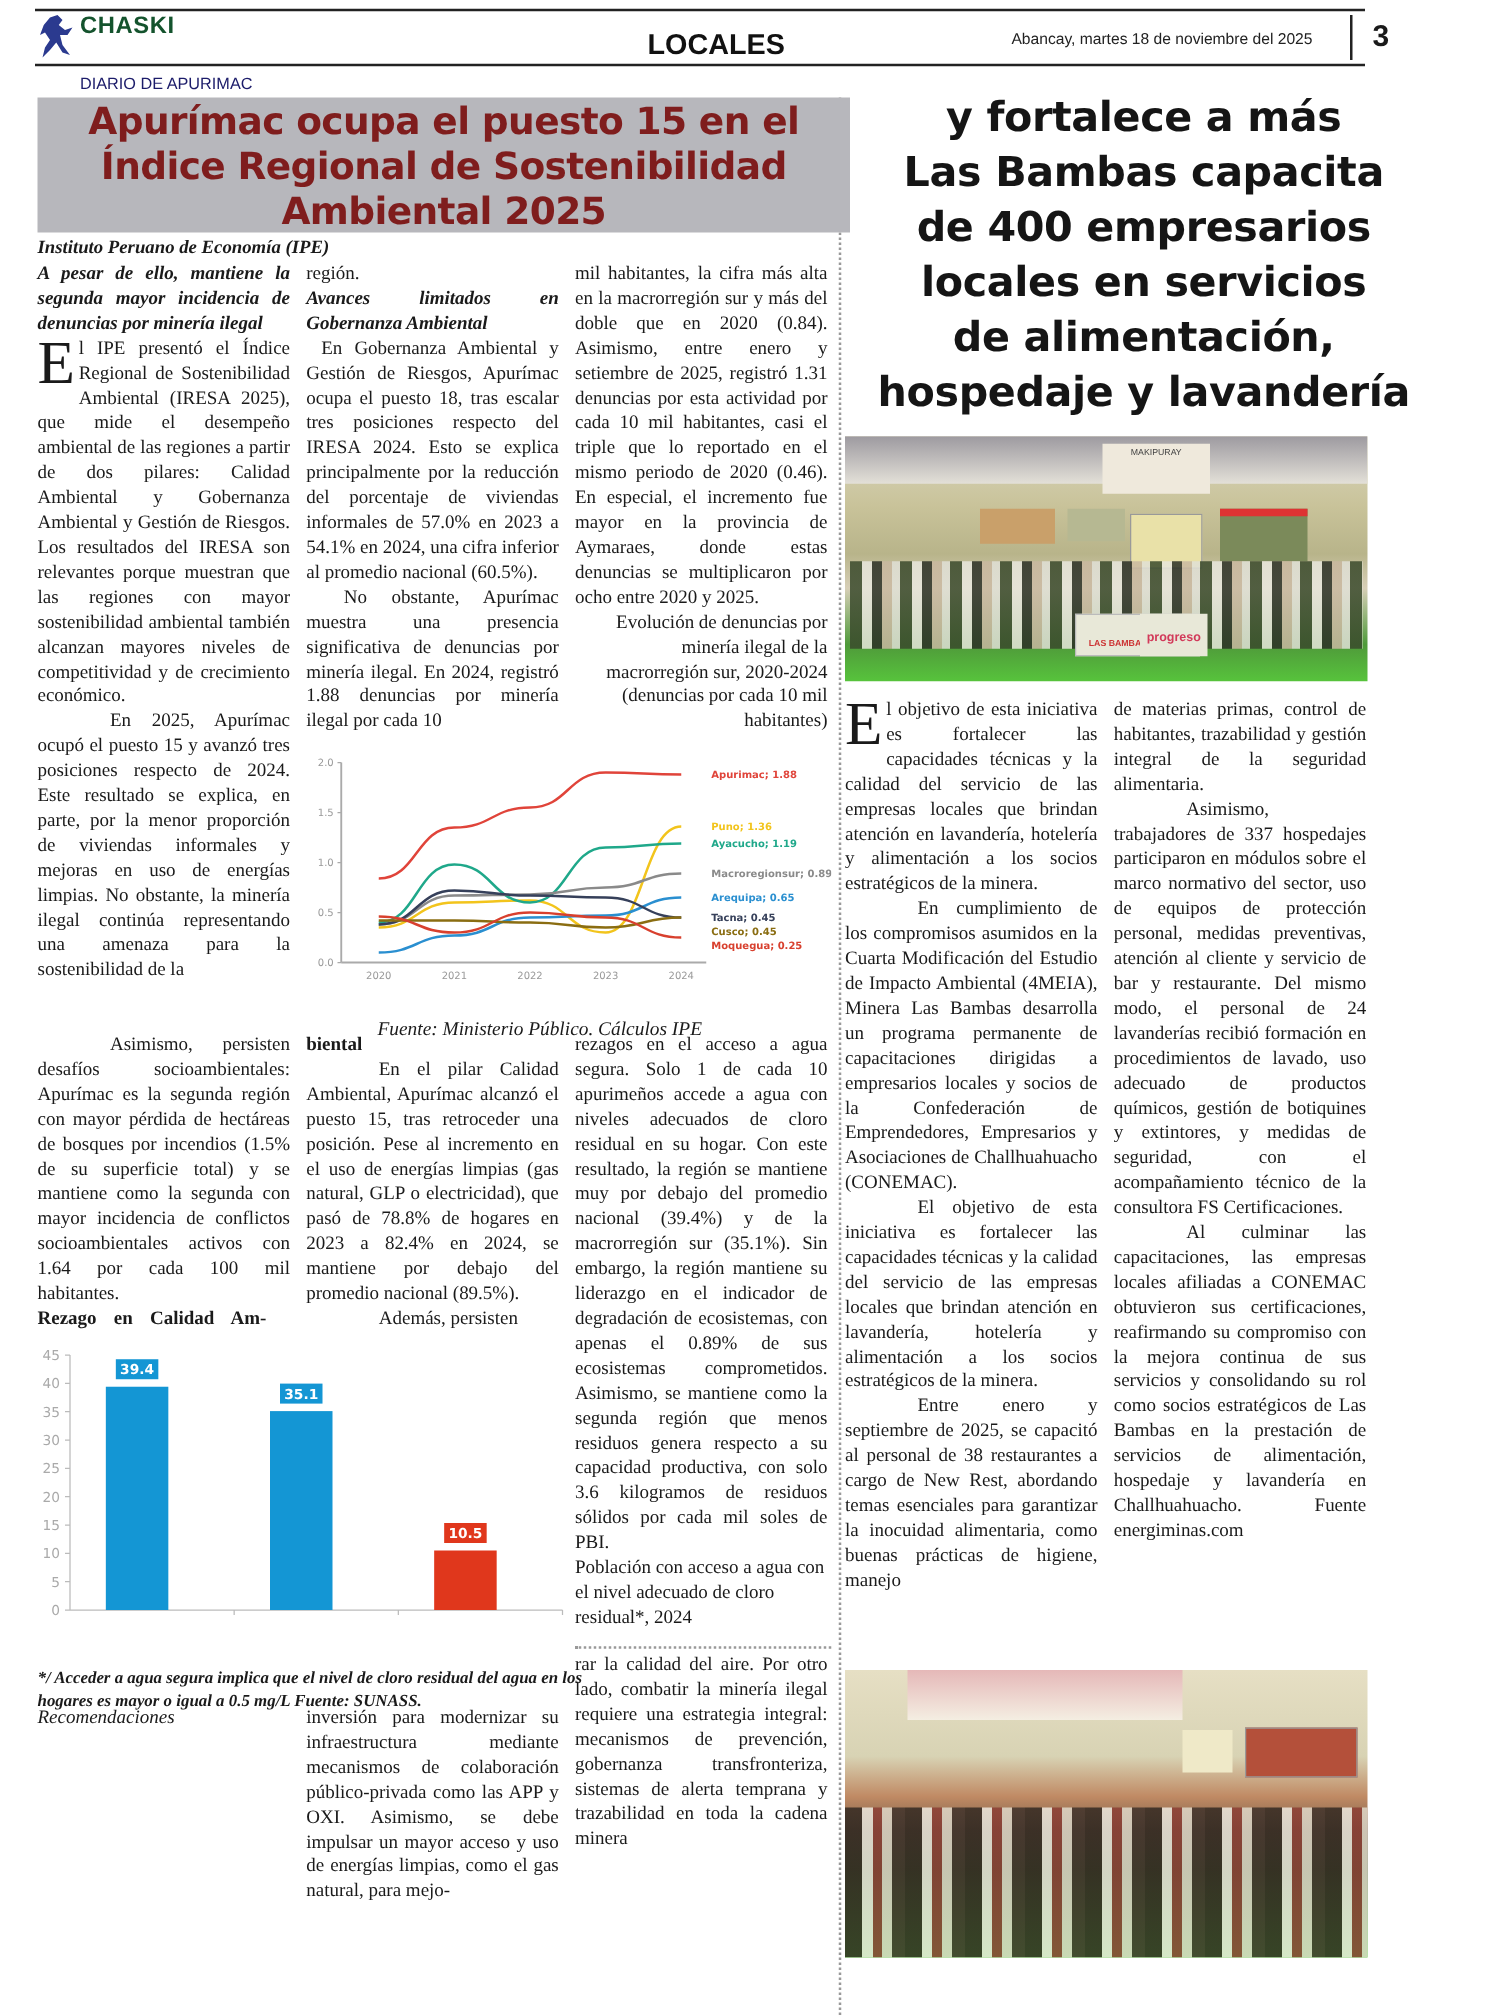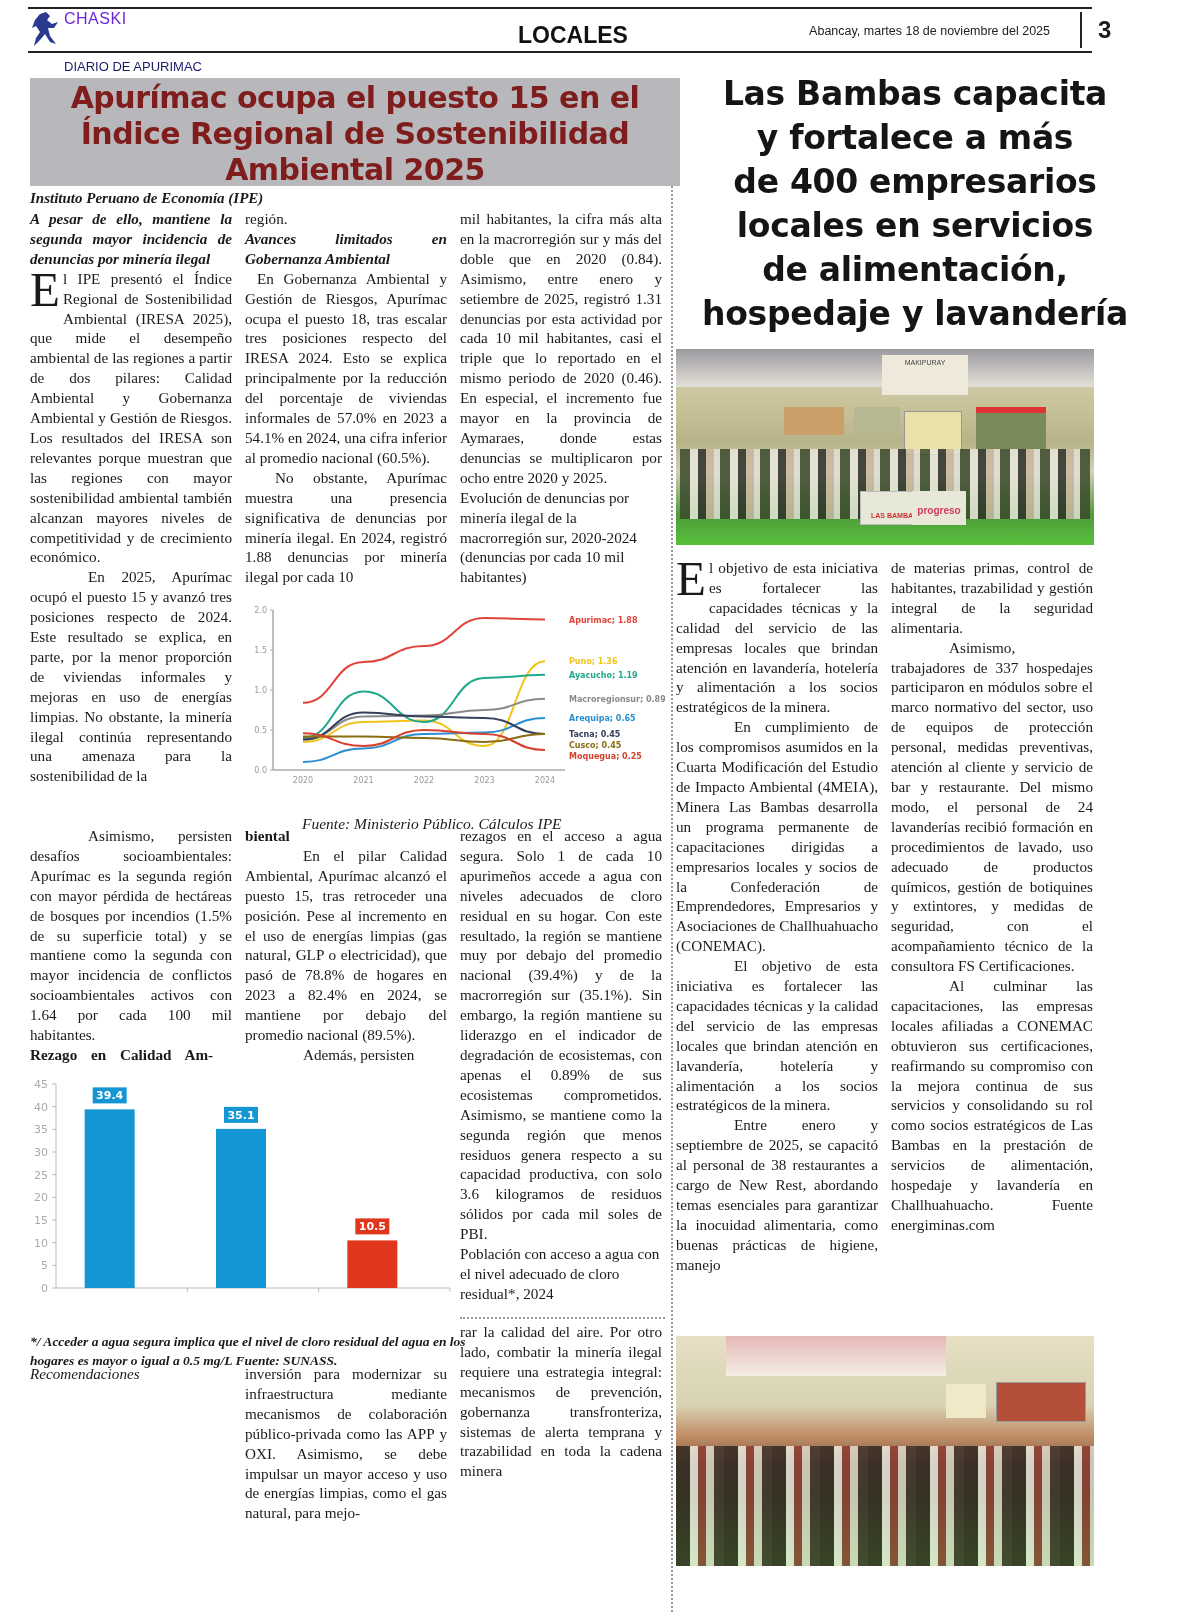--- a/index.html
+++ b/index.html
@@ -1,20 +1,20 @@
 <!DOCTYPE html>
 <html><head>
 <meta charset="utf-8">
 <style>
   * { box-sizing: border-box; margin: 0; padding: 0; }
   body { width: 1200px; height: 1612px; background: #fff; position: relative; overflow: hidden; font-family: "Liberation Serif", "DejaVu Serif", serif; color: #1a1a1a; }
   .abs { position: absolute; }
   .rule { position: absolute; background: #222; }
   .hdr-sans { font-family: "Liberation Sans", "DejaVu Sans", sans-serif; }
-  .logo-title { left: 64px; top: 10px; font-size: 16px; font-weight: normal; color: #6d28d9; letter-spacing: 0.5px; }
+  .logo-title { left: 64px; top: 10px; font-size: 19px; font-weight: bold; color: #14532d; letter-spacing: 0.5px; }
   .logo-sub { left: 64px; top: 32px; font-size: 13px; color: #1c1c6a; margin-top: 27px; }
   .section { left: 518px; top: 22px; font-size: 23px; font-weight: bold; color: #111; }
   .dateline { right: 150px; top: 24px; font-size: 12.5px; color: #222; }
   .pageno { left: 1098px; top: 16px; font-size: 24px; font-weight: bold; }
   .headline-left { left: 30px; top: 78px; width: 650px; height: 108px; background: #b7b7bc; text-align: center; font-family: "DejaVu Sans", sans-serif; font-weight: bold; font-size: 30px; line-height: 36px; color: #7f1d1d; padding-top: 2px; letter-spacing: -0.5px; }
   .byline { left: 30px; top: 190px; font-style: italic; font-weight: bold; font-size: 15px; }
   .col { position: absolute; font-size: 15.2px; line-height: 19.9px; text-align: justify; hyphens: manual; }
   .col p { margin: 0; }
   .indent { text-indent: 58px; }
   .indent-s { text-indent: 12px; }
@@ -66,21 +66,21 @@
 
 <div class="col" style="left:245px;top:209px;width:202px;">
   <p>región.</p>
   <p class="sub-head">Avances limitados en Gobernanza Ambiental</p>
   <p class="indent-s">En Gobernanza Ambiental y Gestión de Riesgos, Apurímac ocupa el puesto 18, tras escalar tres posiciones respecto del IRESA 2024. Esto se explica principalmente por la reducción del porcentaje de viviendas informales de 57.0% en 2023 a 54.1% en 2024, una cifra inferior al promedio nacional (60.5%).</p>
   <p class="indent" style="text-indent:30px;">No obstante, Apurímac muestra una presencia significativa de denuncias por minería ilegal. En 2024, registró 1.88 denuncias por minería ilegal por cada 10</p>
 </div>
 
 <div class="col" style="left:460px;top:209px;width:202px;">
   <p>mil habitantes, la cifra más alta en la macrorregión sur y más del doble que en 2020 (0.84). Asimismo, entre enero y setiembre de 2025, registró 1.31 denuncias por esta actividad por cada 10 mil habitantes, casi el triple que lo reportado en el mismo periodo de 2020 (0.46). En especial, el incremento fue mayor en la provincia de Aymaraes, donde estas denuncias se multiplicaron por ocho entre 2020 y 2025.</p>
-  <p style="text-align:left;">Evolución de denuncias por minería ilegal de la macrorregión sur, 2020-2024 (denuncias por cada 10 mil habitantes)</p>
+  <p style="text-align:right;">Evolución de denuncias por minería ilegal de la macrorregión sur, 2020-2024 (denuncias por cada 10 mil habitantes)</p>
 </div>
 
 <svg id="line-chart" class="abs" style="left:245px;top:602px;" width="420" height="212">
     <line x1="28" y1="8" x2="28" y2="168" stroke="#aaa" stroke-width="1.5"></line>
     <line x1="28" y1="168" x2="320" y2="168" stroke="#aaa" stroke-width="1.5"></line>
     <line x1="25" y1="168" x2="28" y2="168" stroke="#aaa"></line>
     <text x="22" y="171" text-anchor="end" font-size="8" fill="#999">0.0</text>
     <line x1="25" y1="128" x2="28" y2="128" stroke="#aaa"></line>
     <text x="22" y="131" text-anchor="end" font-size="8" fill="#999">0.5</text>
     <line x1="25" y1="88" x2="28" y2="88" stroke="#aaa"></line>
@@ -171,22 +171,22 @@
   <p class="ital">Recomendaciones</p>
 </div>
 <div class="col" style="left:245px;top:1364px;width:202px;">
   <p>inversión para modernizar su infraestructura mediante mecanismos de colaboración público-privada como las APP y OXI. Asimismo, se debe impulsar un mayor acceso y uso de energías limpias, como el gas natural, para mejo-</p>
 </div>
 <div class="col" style="left:460px;top:1322px;width:202px;">
   <p>rar la calidad del aire. Por otro lado, combatir la minería ilegal requiere una estrategia integral: mecanismos de prevención, gobernanza transfronteriza, sistemas de alerta temprana y trazabilidad en toda la cadena minera</p>
 </div>
 
 <div class="abs headline-right">
+  <div>y fortalece a más</div>
   <div>Las Bambas capacita</div>
-  <div>y fortalece a más</div>
   <div>de 400 empresarios</div>
   <div>locales en servicios</div>
   <div>de alimentación,</div>
   <div>hospedaje y lavandería</div>
 </div>
 
 <div class="photo" style="left:676px;top:349px;width:418px;height:196px;background:linear-gradient(180deg,#d9d6c0 0%,#c9c39a 28%,#b8b48a 48%,#d7cfb7 62%,#4f9a3a 85%,#57c33c 100%);">
   <div class="abs" style="left:0;top:0;width:418px;height:38px;background:linear-gradient(180deg,#9d9aa0,#e3e0d8);"></div>
   <div class="abs hdr-sans" style="left:206px;top:6px;width:86px;height:40px;background:#efe9dc;font-size:7px;text-align:center;padding-top:4px;color:#444;">MAKIPURAY</div>
   <div class="abs" style="left:108px;top:58px;width:60px;height:28px;background:#c9a06a;"></div>

